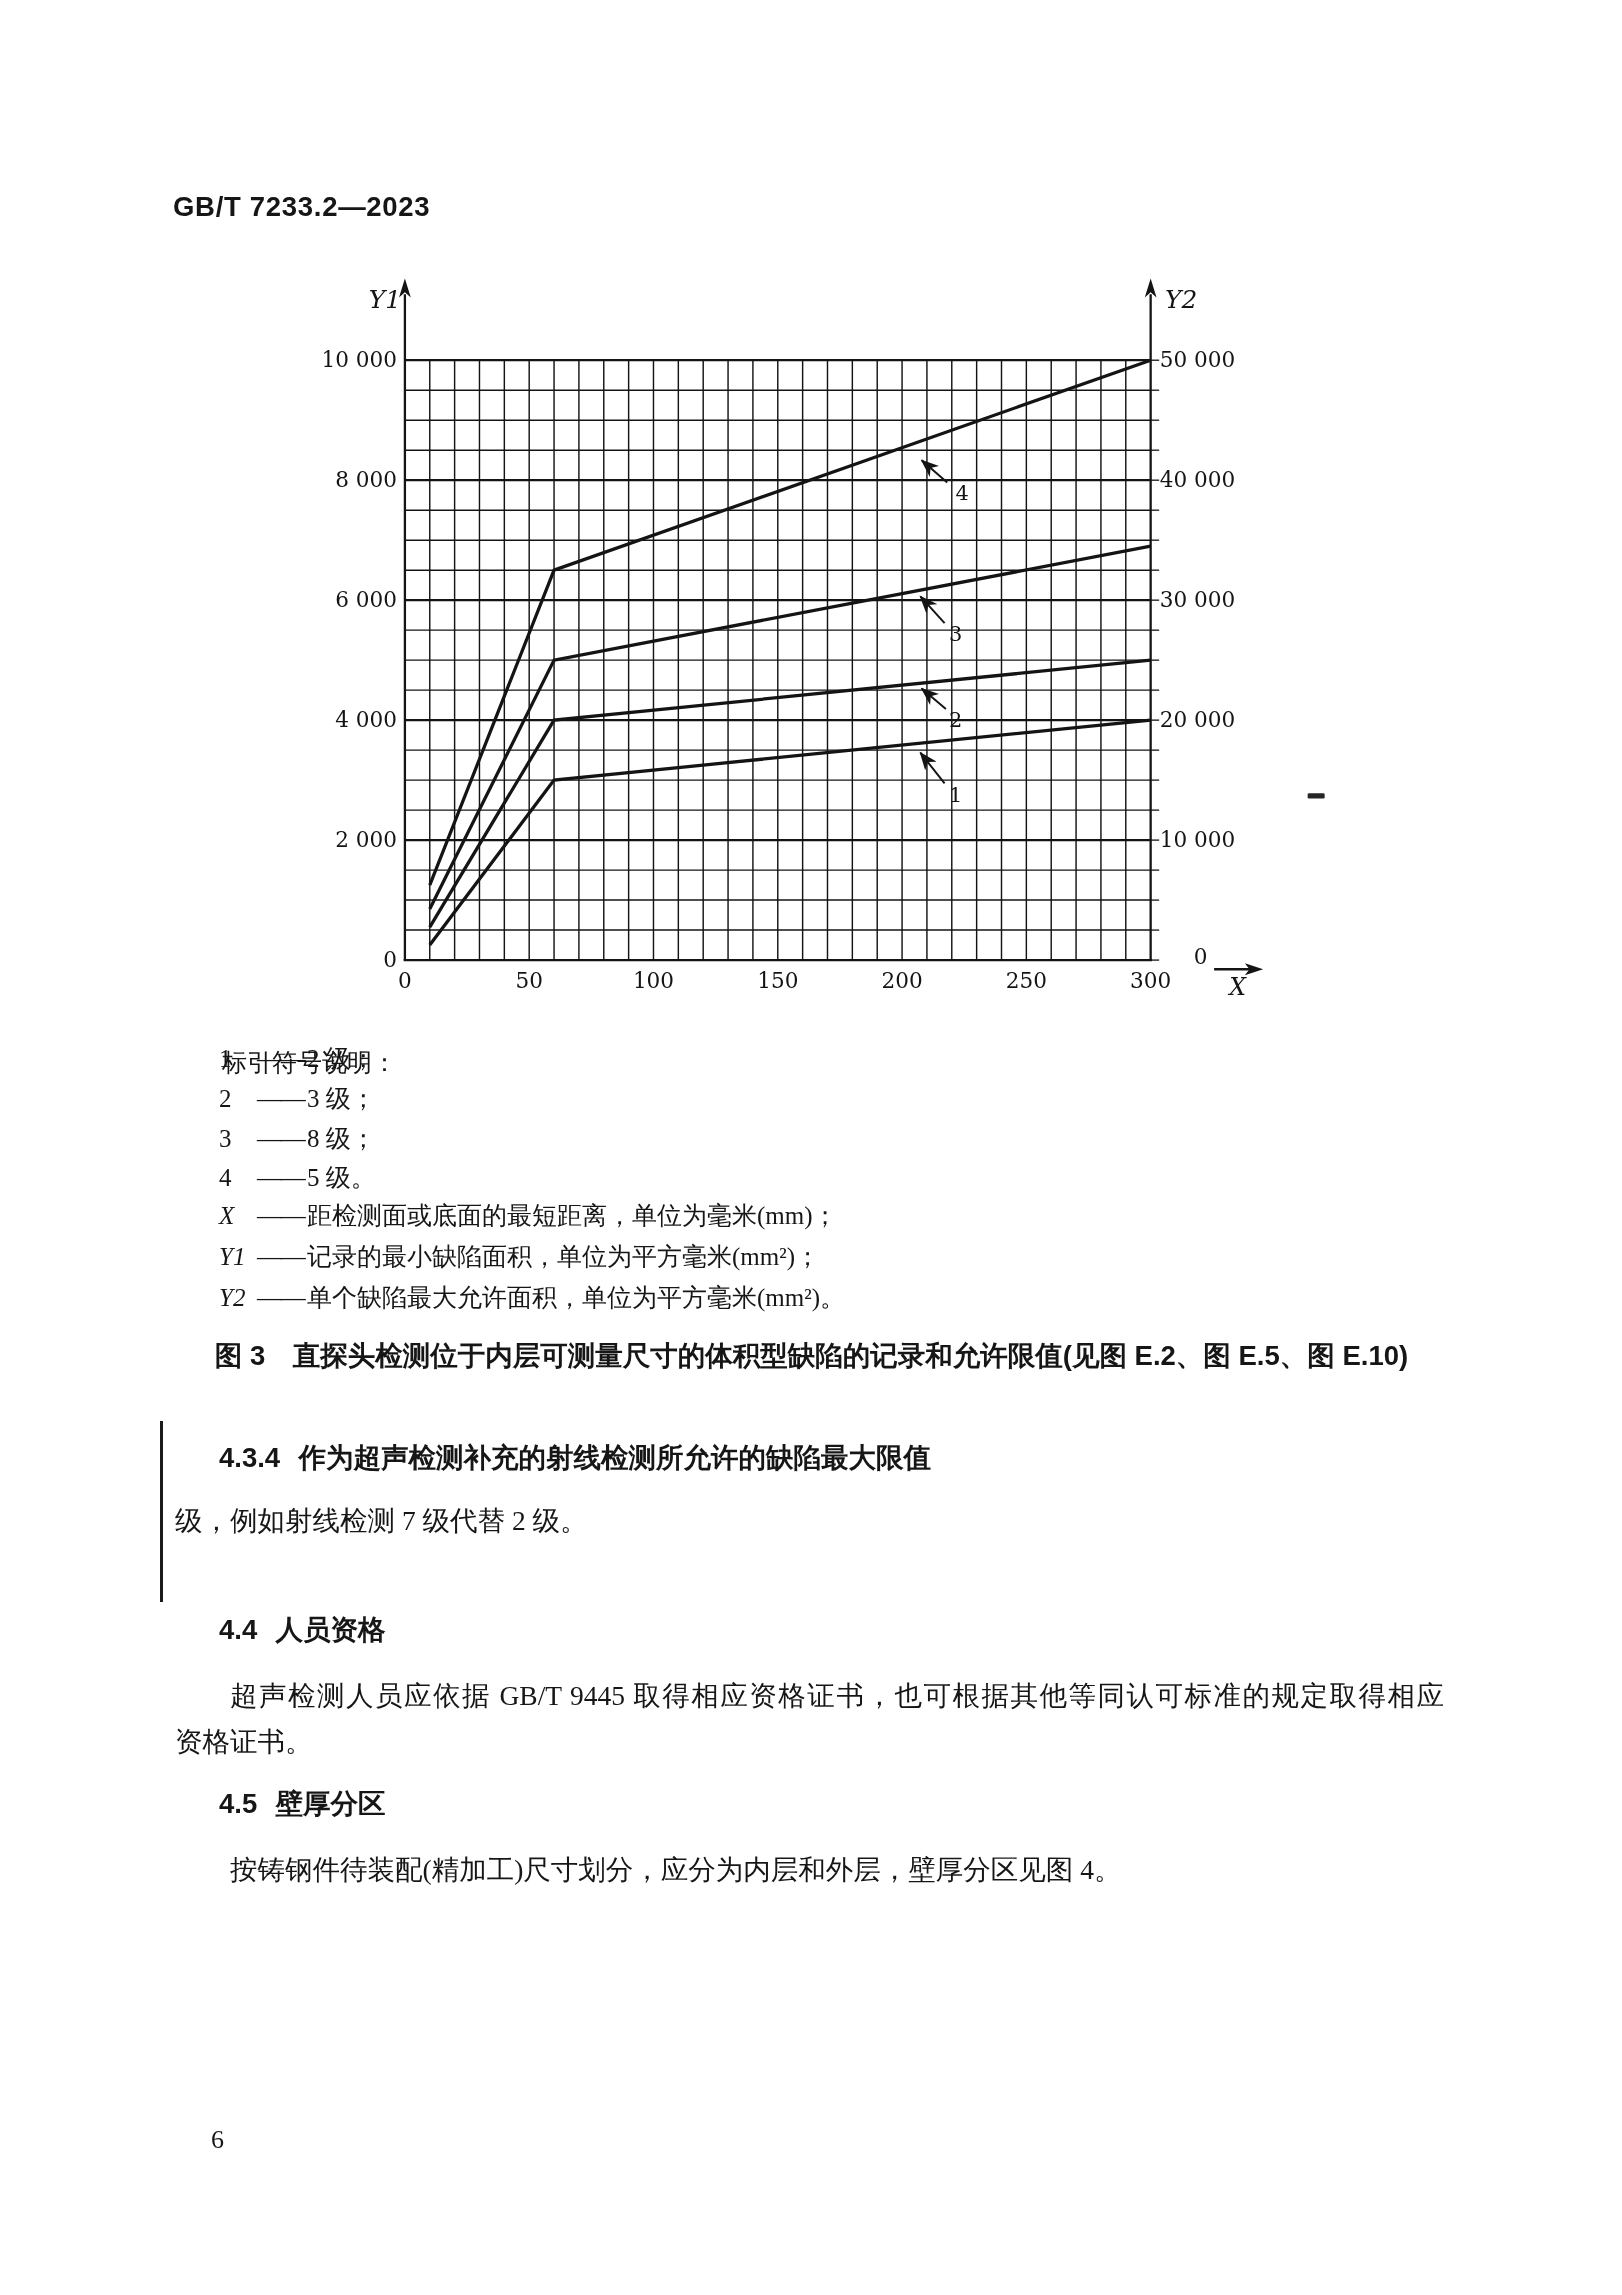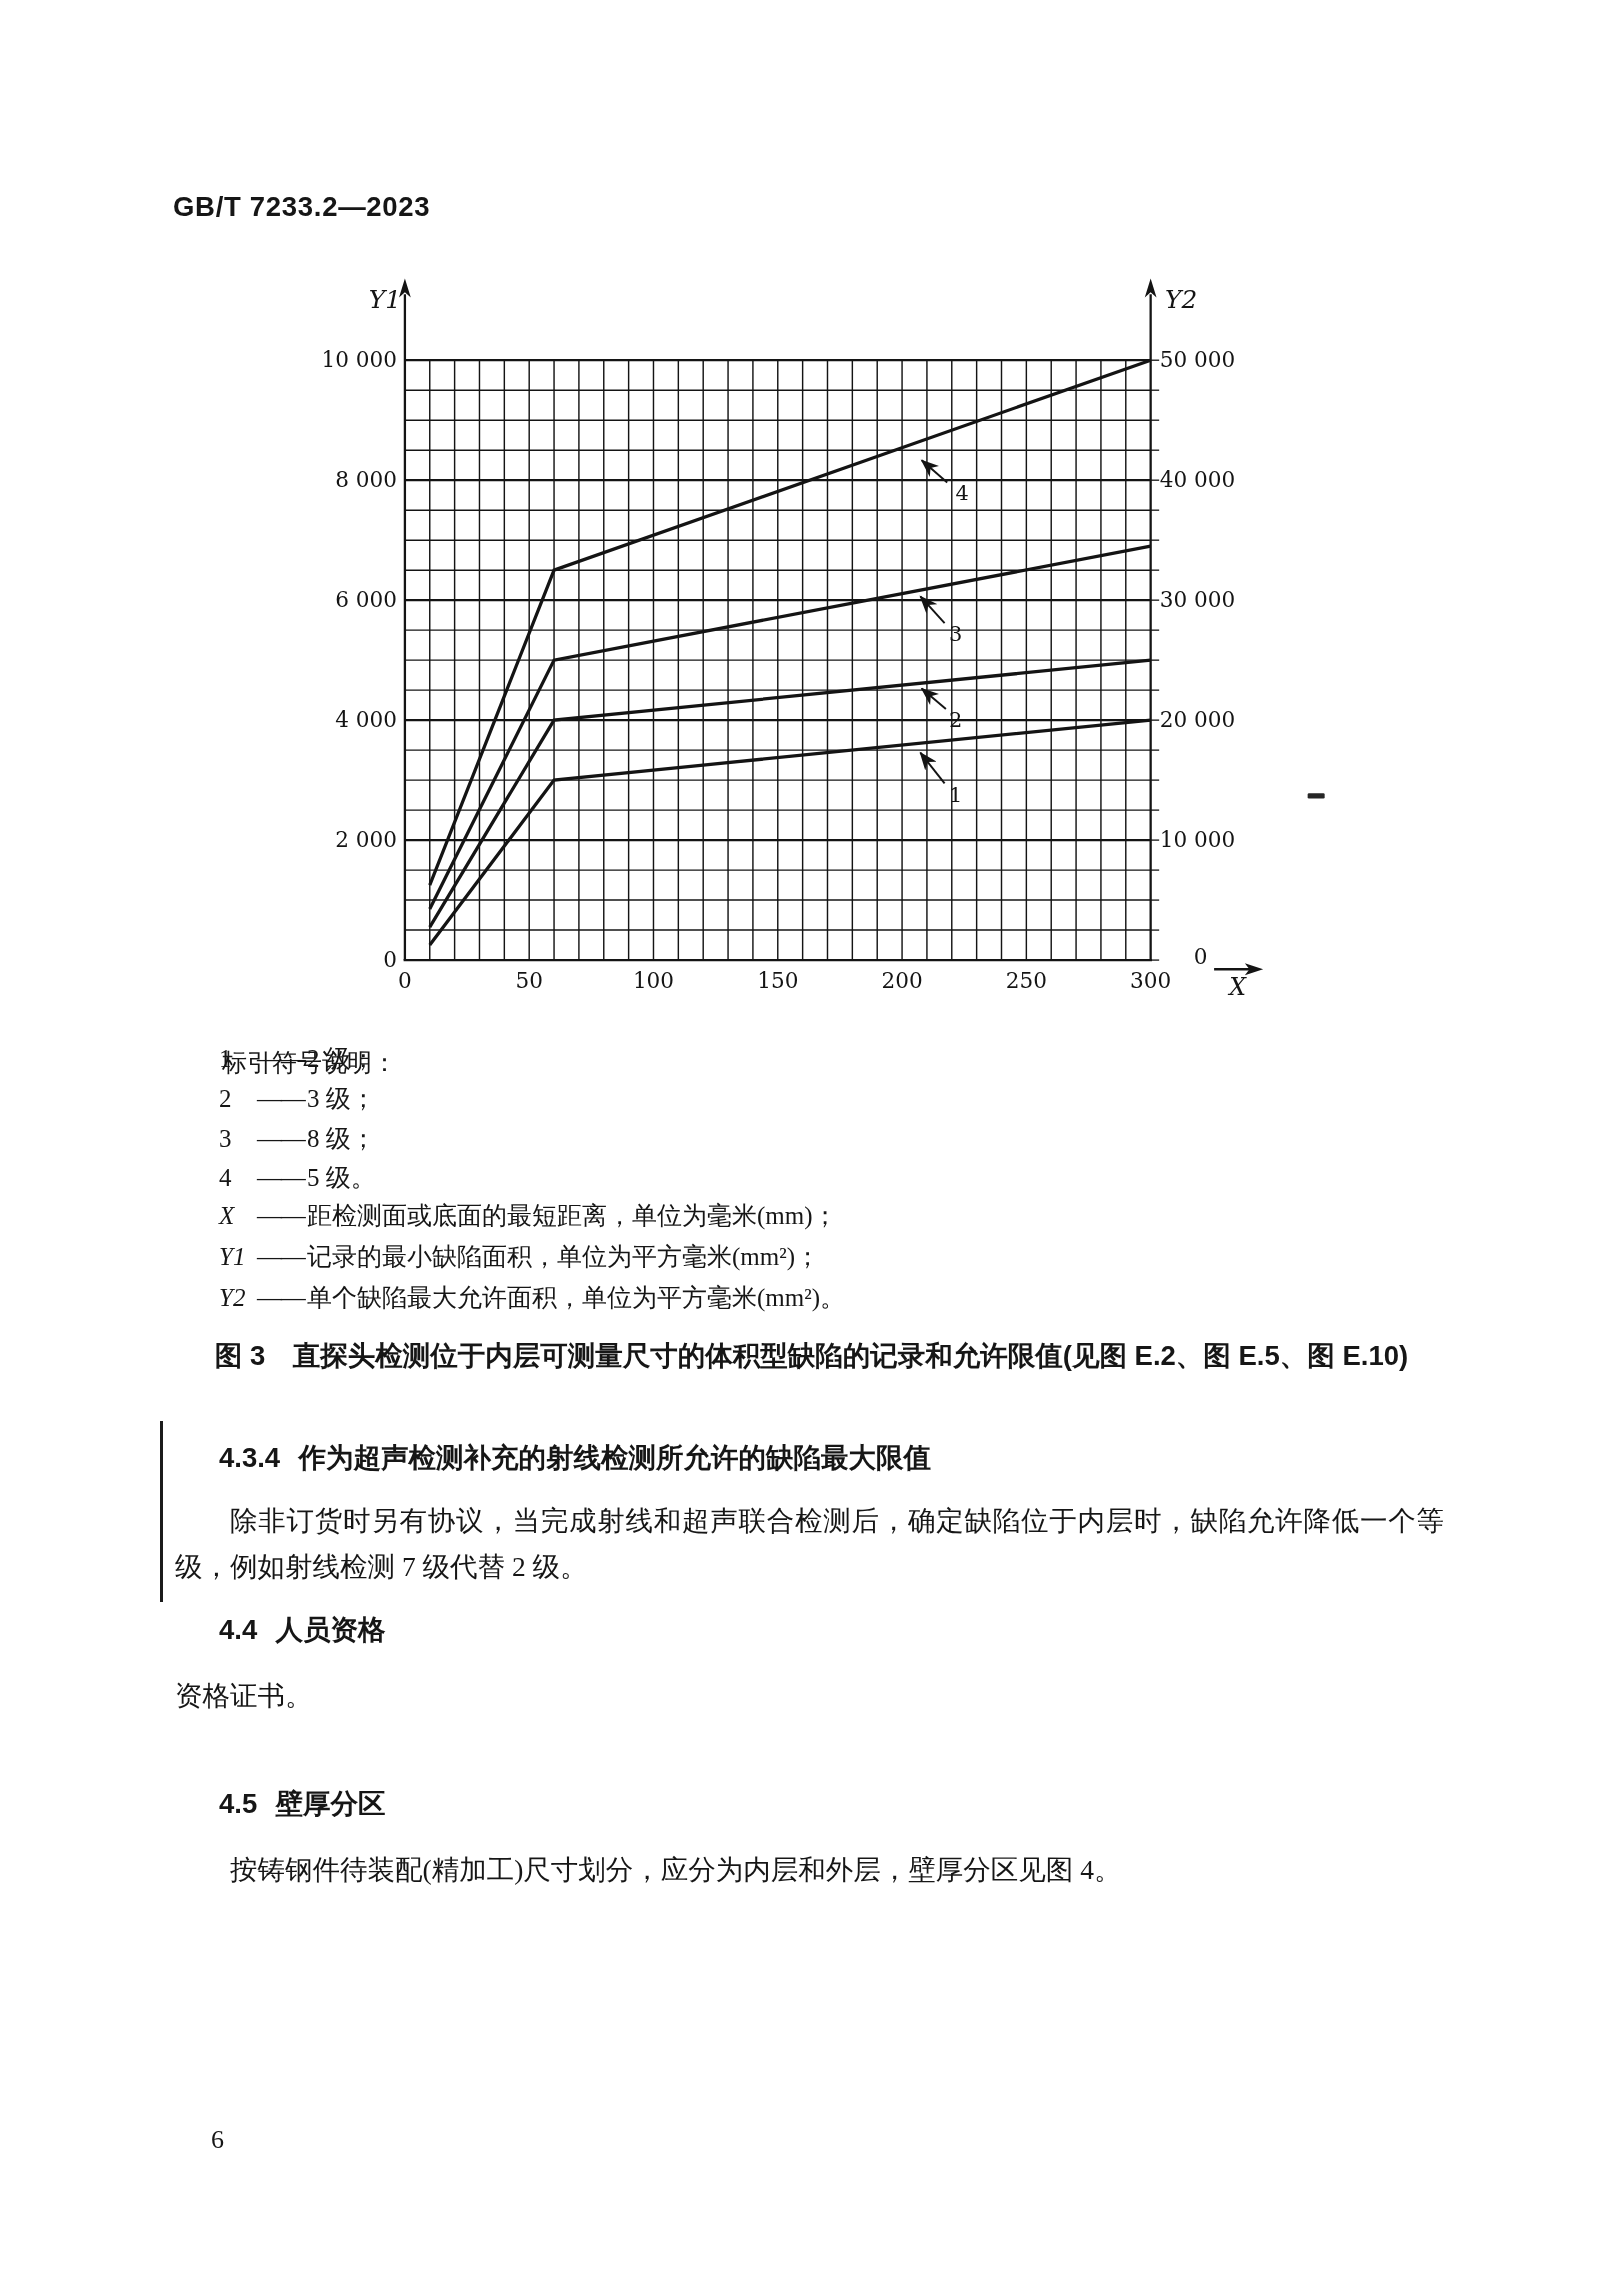--- a/index.html
+++ b/index.html
@@ -196,28 +196,28 @@
 </div>
 
 <div class="abs caption">图 3　直探头检测位于内层可测量尺寸的体积型缺陷的记录和允许限值(见图 E.2、图 E.5、图 E.10)</div>
 
 <div class="abs changebar"></div>
 
 <div class="abs sec-head" style="top:1440px">
   <span class="num">4.3.4</span><span>作为超声检测补充的射线检测所允许的缺陷最大限值</span>
 </div>
 <div class="abs para" style="top:1498px">
-  <div class="ln first fill">除非订货时另有协议，当完成射线和超声联合检测后，确定缺陷位于内层时，缺陷允许降低一个等</div>
   <div class="ln">级，例如射线检测 7 级代替 2 级。</div>
 </div>
 
 <div class="abs sec-head" style="top:1612px">
   <span class="num">4.4</span><span>人员资格</span>
 </div>
 <div class="abs para" style="top:1673px">
+  <div class="ln first fill">超声检测人员应依据 GB/T 9445 取得相应资格证书，也可根据其他等同认可标准的规定取得相应</div>
   <div class="ln">资格证书。</div>
 </div>
 
 <div class="abs sec-head" style="top:1786px">
   <span class="num">4.5</span><span>壁厚分区</span>
 </div>
 <div class="abs para" style="top:1847px">
   <div class="ln first">按铸钢件待装配(精加工)尺寸划分，应分为内层和外层，壁厚分区见图 4。</div>
 </div>
 

